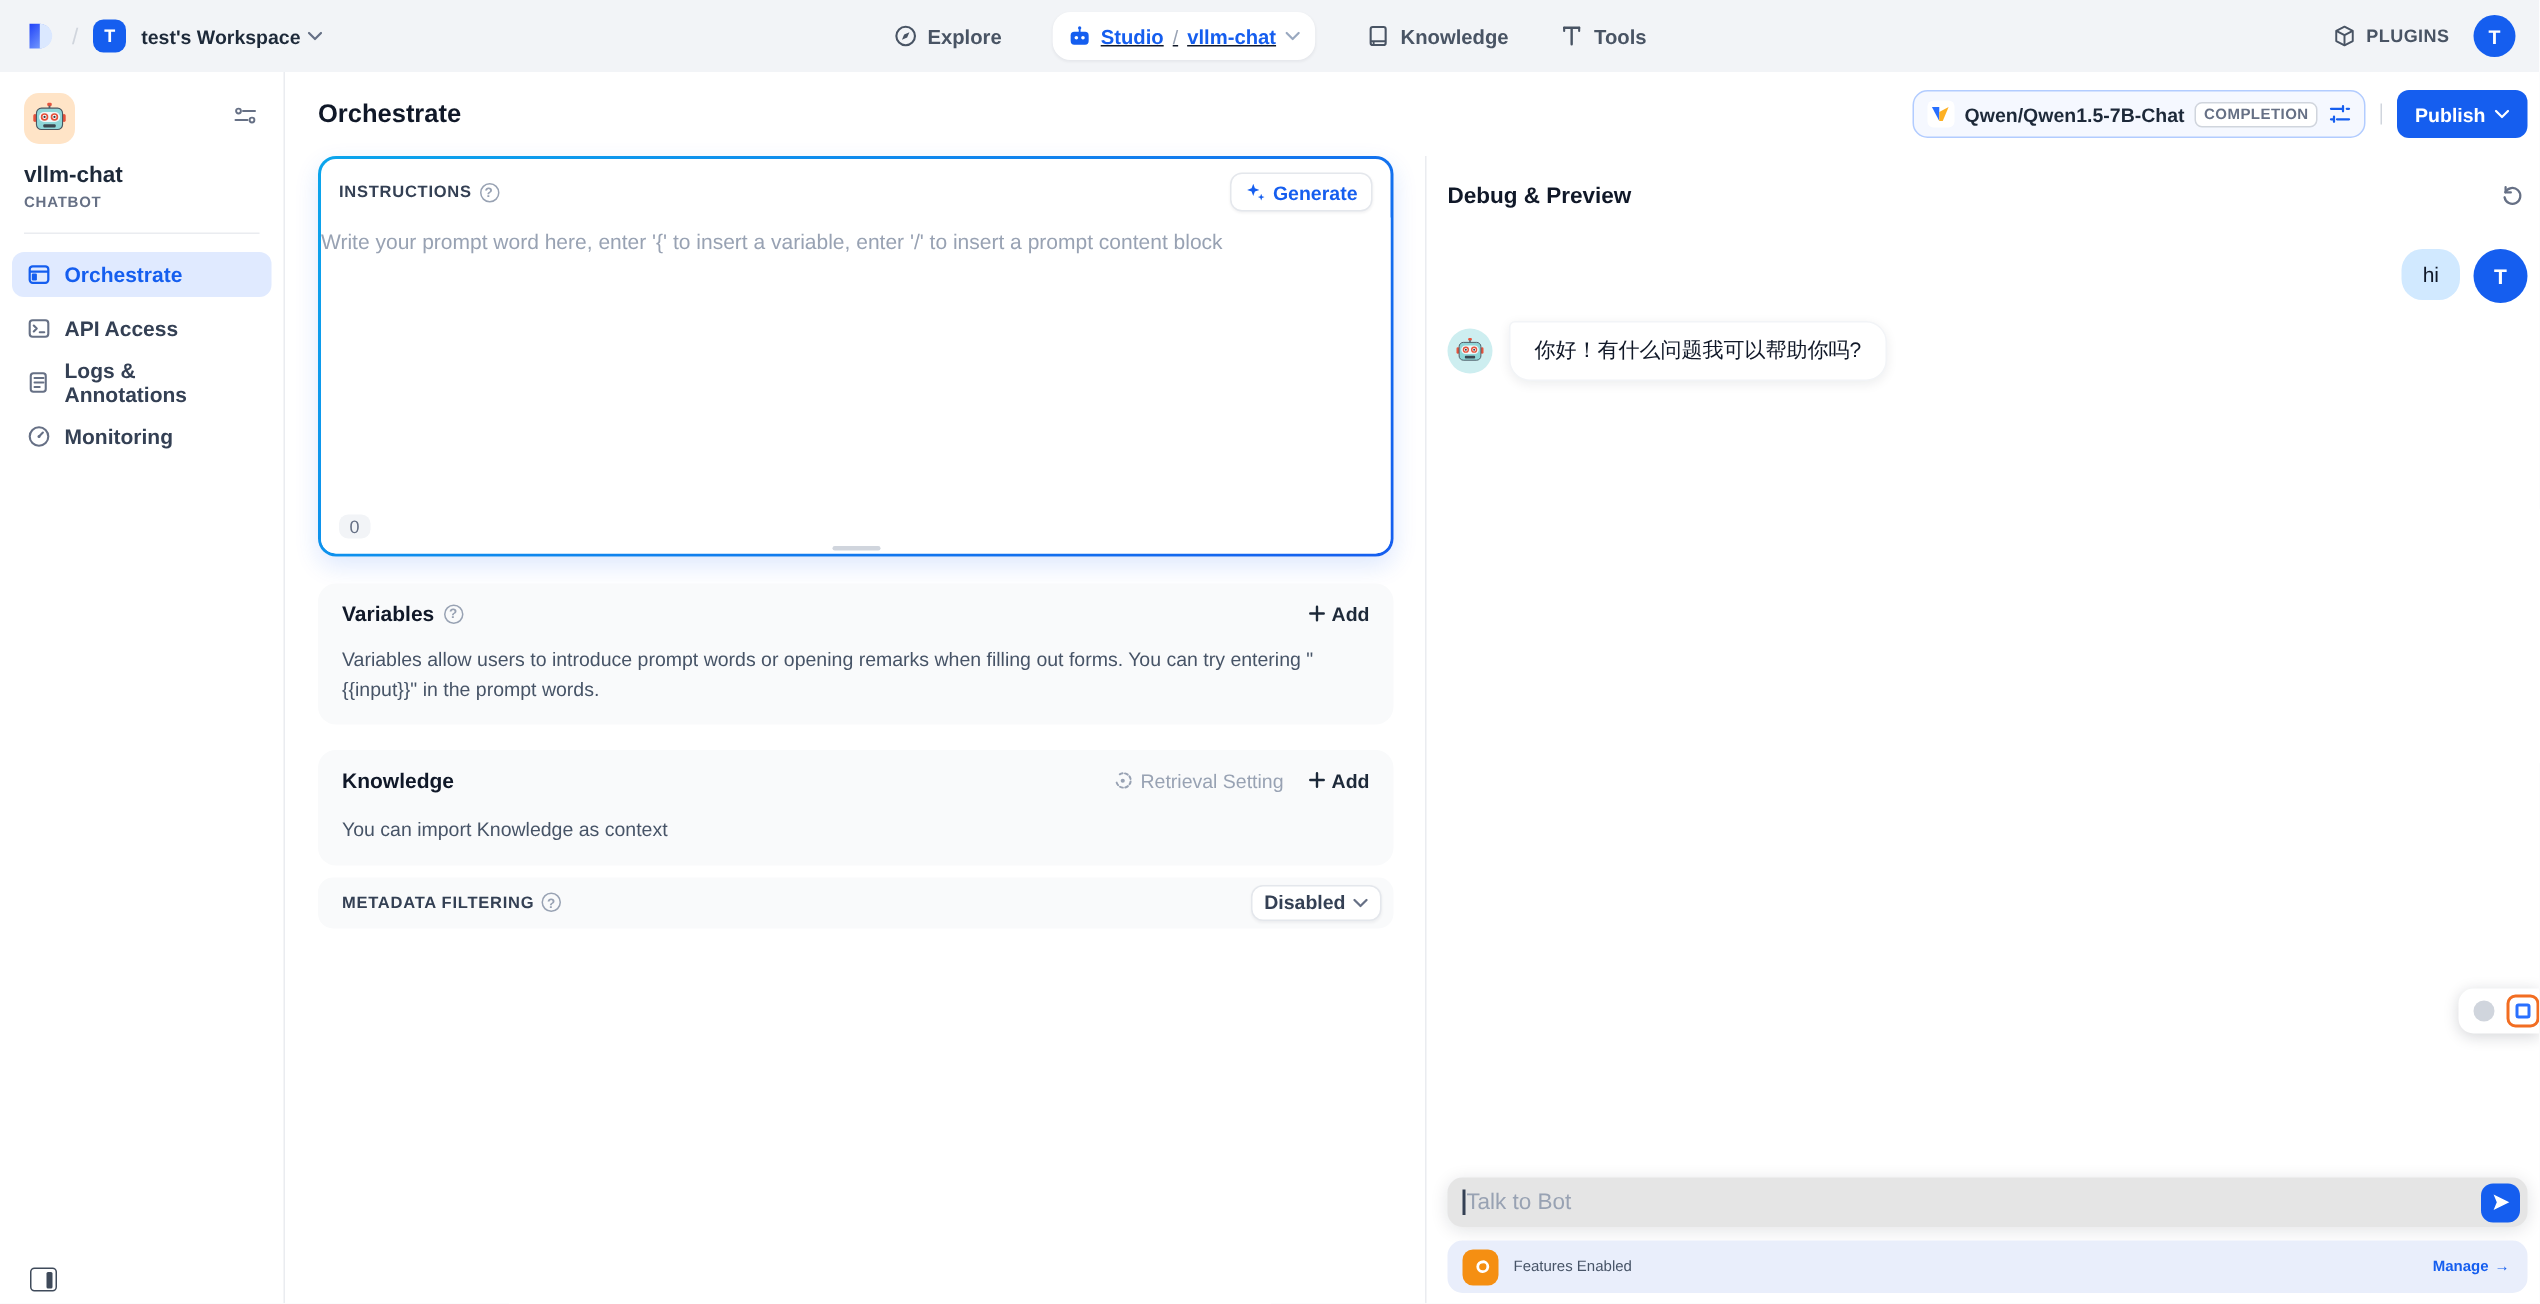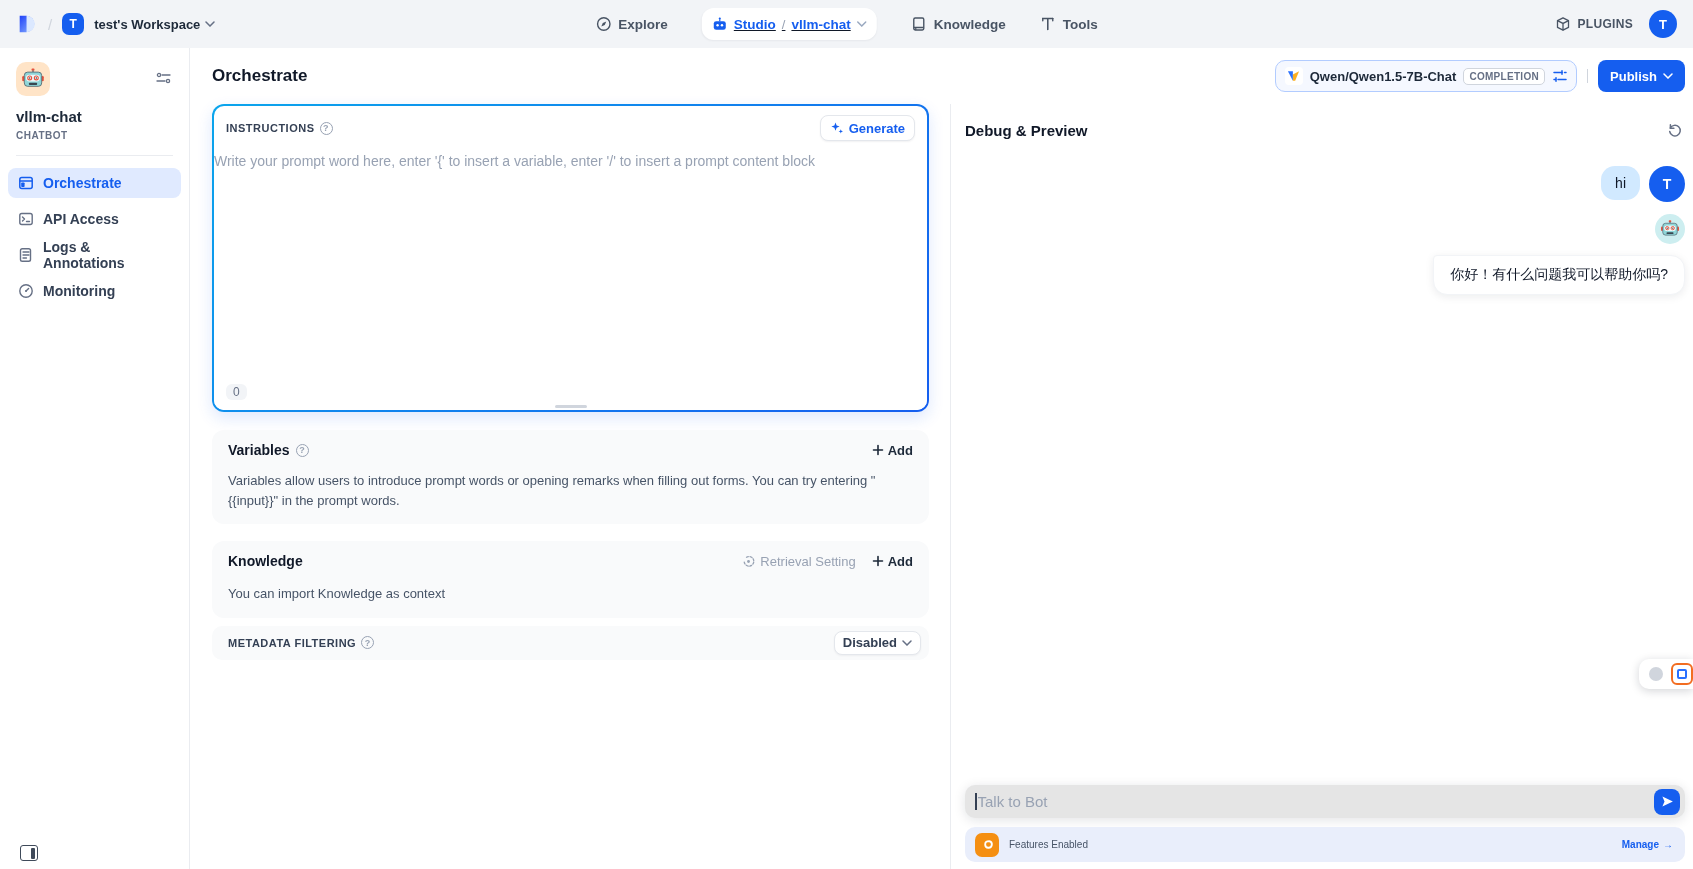--- a/index.html
+++ b/index.html
@@ -46,21 +46,21 @@
   .model-name { font-size:13px; font-weight:bold; color:#1d2939; }
   .model-badge { font-size:10px; font-weight:bold; color:#667085; border:1px solid #d0d5dd; border-radius:5px; padding:2px 5px; background:#fff; letter-spacing:.3px; }
   .hdr-sep { width:1px; height:14px; background:#d0d5dd; }
   .publish-btn { height:32px; background:#155eef; color:#fff; border:0; border-radius:8px; font-family:inherit; font-size:13px; font-weight:bold; display:flex; align-items:center; gap:6px; padding:0 12px; cursor:pointer; }
 
   .content { flex:1; min-height:0; display:flex; }
   .config-col { width:760px; flex:none; padding:0 21px 0 22px; }
 
   
   .inst-wrap { border-radius:12px; background:linear-gradient(135deg,#0ba5ec,#155eef); padding:2px; box-shadow:0 6px 16px rgba(21,94,239,.14); }
-  .inst-card { background:#fff; border-radius:10px; height:304px; position:relative; display:flex; flex-direction:column; }
+  .inst-card { background:#fff; border-radius:10px; height:263px; position:relative; display:flex; flex-direction:column; }
   .inst-head { display:flex; align-items:center; justify-content:space-between; padding:9px 12px 4px; }
   .sec-label { font-size:11px; font-weight:bold; letter-spacing:.5px; color:#344054; display:flex; align-items:center; gap:5px; }
   .help { width:13px; height:13px; border:1.2px solid #98a2b3; border-radius:50%; color:#98a2b3; font-size:9px; display:inline-flex; align-items:center; justify-content:center; font-weight:bold; }
   .gen-btn { display:flex; align-items:center; gap:5px; background:#fff; border:1px solid #e4e7ec; box-shadow:0 1px 2px rgba(16,24,40,.06); border-radius:8px; height:26px; padding:0 9px; font-family:inherit; font-size:13px; font-weight:bold; color:#155eef; cursor:pointer; }
   .inst-text { flex:1; border:0; resize:none; outline:none; padding:8px 0; font-family:inherit; font-size:14px; color:#1d4ed8; border-radius:0 0 10px 10px; }
   .inst-text::placeholder { color:#98a2b3; }
   .char-count { position:absolute; left:12px; bottom:10px; background:#f2f4f7; color:#667085; font-size:12px; border-radius:6px; padding:1px 7px; }
   .drag-handle { position:absolute; left:50%; bottom:2px; transform:translateX(-50%); width:32px; height:3px; border-radius:2px; background:#d0d5dd; cursor:ns-resize; }
 
   
@@ -76,21 +76,21 @@
 
   
   .debug-col { flex:1; min-width:0; border-left:1px solid #eaecf0; position:relative; display:flex; flex-direction:column; }
   .debug-head { display:flex; align-items:center; justify-content:space-between; padding:13px 5px 0 14px; }
   .debug-title { font-size:15px; font-weight:bold; color:#101828; }
   .restart-btn { width:26px; height:26px; border:0; background:none; display:flex; align-items:center; justify-content:center; cursor:pointer; }
   .chat { flex:1; padding:0 8px 0 14px; }
   .msg-user { display:flex; justify-content:flex-end; align-items:flex-start; gap:9px; margin-top:23px; }
   .bubble-user { background:#d1e9ff; border-radius:14px; padding:9px 14px; font-size:14px; color:#101828; }
   .chat-avatar-user { width:36px; height:36px; border-radius:50%; background:#155eef; color:#fff; font-size:14px; font-weight:bold; display:flex; align-items:center; justify-content:center; flex:none; }
-  .msg-bot { display:flex; align-items:flex-end; gap:11px; margin-top:12px;flex-direction:column; }
+  .msg-bot { display:flex; align-items:center; gap:11px; margin-top:12px; }
   .chat-avatar-bot { width:30px; height:30px; border-radius:50%; background:#cdeef0; display:flex; align-items:center; justify-content:center; flex:none; }
   .bubble-bot { background:#fff; border:1px solid #f2f4f7; border-radius:14px; border-top-left-radius:4px; padding:10px 16px; font-size:14px; color:#101828; box-shadow:0 2px 8px rgba(16,24,40,.08); }
 
   .input-row { position:absolute; left:14px; right:8px; bottom:51px; height:33px; background:#e5e5e5; border-radius:10px; box-shadow:0 2px 12px rgba(16,24,40,.12); display:flex; align-items:center; padding:0 5px 0 10px; }
   .caret { width:1.5px; height:17px; background:#344054; margin-right:1px; }
   .chat-input { flex:1; border:0; outline:none; font-family:inherit; font-size:15px; color:#101828; background:transparent; }
   .chat-input::placeholder { color:#98a2b3; }
   .send-btn { width:26px; height:26px; background:#155eef; border:0; border-radius:8px; display:flex; align-items:center; justify-content:center; cursor:pointer; flex:none; }
   .features-row { position:absolute; left:14px; right:8px; bottom:7px; height:35px; background:#e9eefb; border-radius:10px; display:flex; align-items:center; justify-content:space-between; padding:0 12px 0 10px; }
   .features-left { display:flex; align-items:center; gap:10px; }

